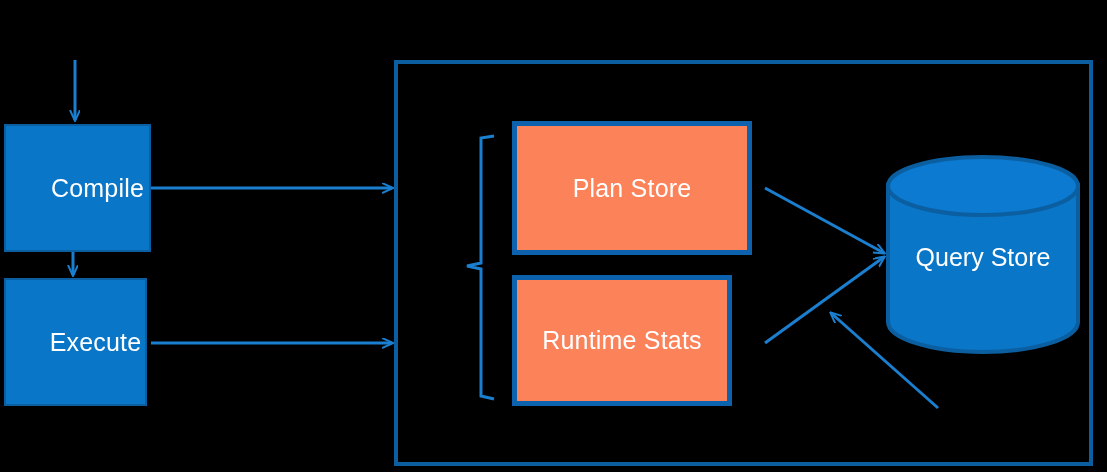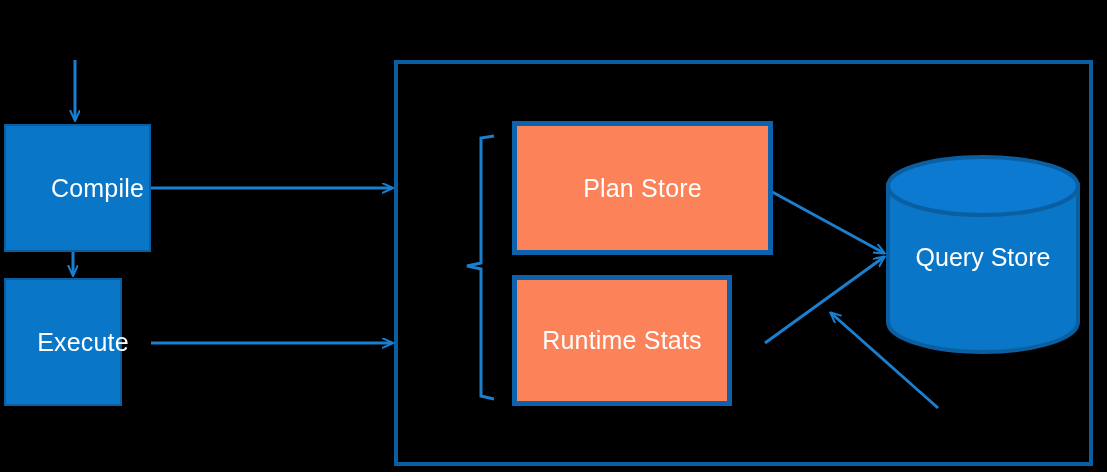--- a/index.html
+++ b/index.html
@@ -104,25 +104,25 @@
     <g>
       <path d="M888,185 L888,322 A95,30 0 0 0 1078,322 L1078,185 Z" fill="#0a76c8" stroke="#0b5fa0" stroke-width="4"></path>
       <ellipse cx="983" cy="186" rx="95" ry="29" fill="#0b7ad0" stroke="#0b5fa0" stroke-width="4"></ellipse>
     </g>
   </svg>
 
   <div class="box proc-box" style="left:4px; top:124px; width:147px; height:128px;">
     <span>Compile</span>
   </div>
 
-  <div class="box proc-box" style="left:4px; top:278px; width:118px; height:128px;">
+  <div class="box proc-box" style="left:4px; top:278px; width:143px; height:128px;">
     <span>Execute</span>
   </div>
 
-  <div class="box store-box" style="left:512px; top:121px; width:261px; height:134px;">
+  <div class="box store-box" style="left:512px; top:121px; width:240px; height:134px;">
     <span>Plan Store</span>
   </div>
 
   <div class="box store-box" style="left:512px; top:275px; width:220px; height:131px;">
     <span>Runtime Stats</span>
   </div>
 
   <div class="cyl-label" style="left:888px; top:210px; width:190px; height:95px;">
     <span>Query Store</span>
   </div>

